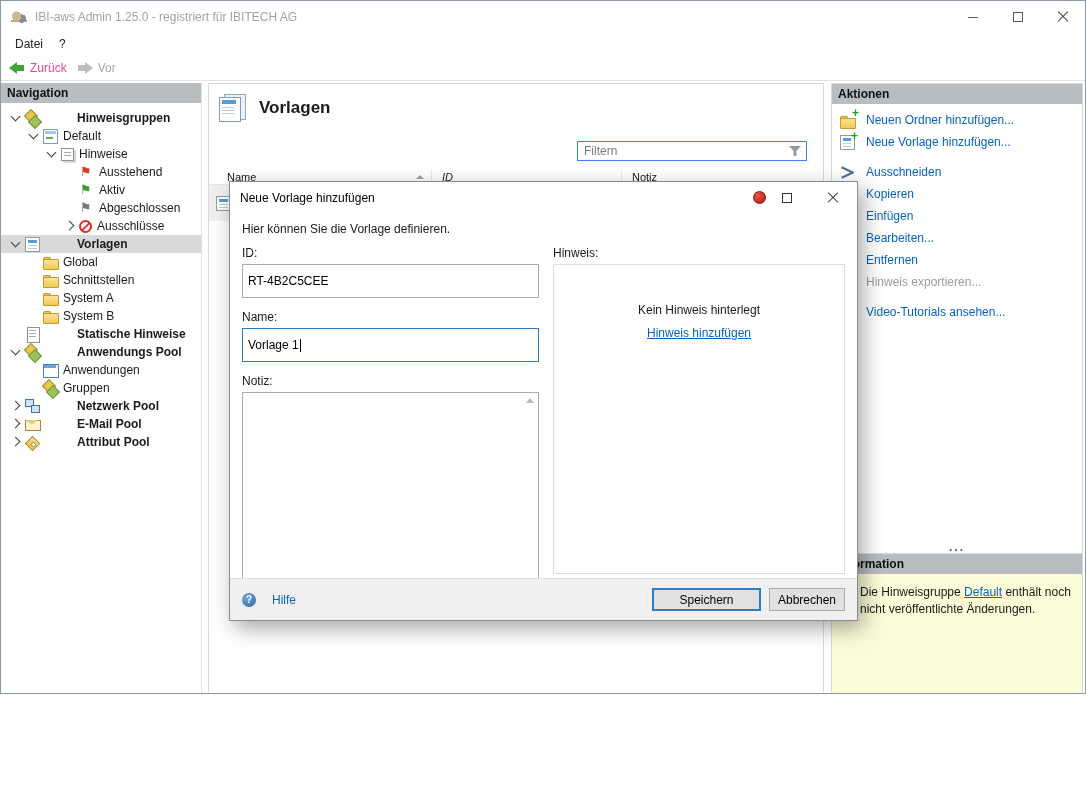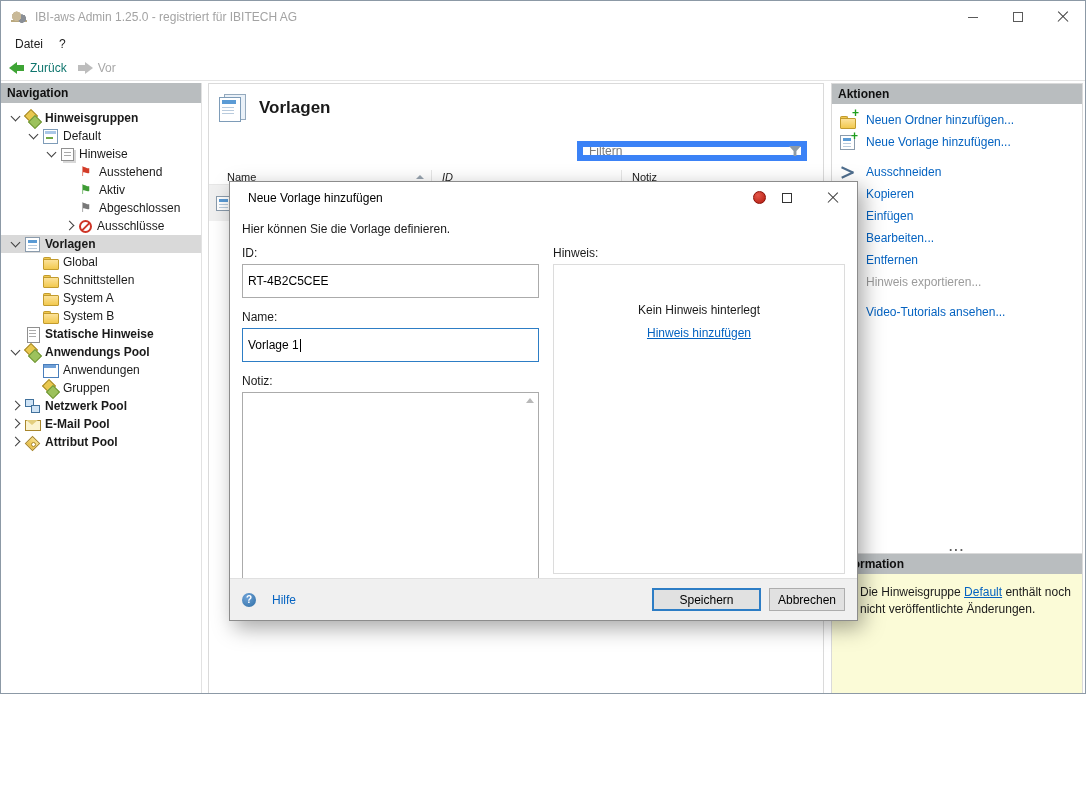--- a/index.html
+++ b/index.html
@@ -24,41 +24,41 @@
   .glyph-close { position:relative; width:12px; height:12px; }
   .glyph-close::before,.glyph-close::after { content:""; position:absolute; left:-1px; top:5px; width:14px; height:1.4px; background:#3A3A3A; }
   .glyph-close::before { transform:rotate(45deg); }
   .glyph-close::after  { transform:rotate(-45deg); }
 
   
   .menubar { position:absolute; top:32px; left:0; width:100%; height:22px; display:flex; align-items:center; gap:16px; padding-left:14px; color:#222; }
   .menu-item { cursor:default; }
   .toolbar { position:absolute; top:54px; left:0; width:100%; height:26px; display:flex; align-items:center; gap:10px; padding-left:8px; border-bottom:1px solid #E4E4E4; }
   .tool-btn { display:flex; align-items:center; gap:5px; }
-  .tool-label { color:#0f766e; }
+  .tool-label { color:#ec4899; }
   .tool-btn.disabled .tool-label { color:#A8A8A8; }
   .nav-arrow { position:relative; width:16px; height:12px; flex:none; }
   .nav-arrow.left::before  { content:""; position:absolute; left:0; top:0; border:6px solid transparent; border-left:none; border-right:8px solid #3EA435; }
   .nav-arrow.left::after   { content:""; position:absolute; left:8px; top:3px; width:7px; height:6px; background:#3EA435; }
   .nav-arrow.right::before { content:""; position:absolute; right:0; top:0; border:6px solid transparent; border-right:none; border-left:8px solid #BDBDBD; }
   .nav-arrow.right::after  { content:""; position:absolute; right:8px; top:3px; width:7px; height:6px; background:#BDBDBD; }
 
   
   .panel-header { height:20px; background:#B9BDBF; color:#101010; font-weight:bold; padding:3px 6px 0; }
   .nav-panel { position:absolute; left:0; top:82px; width:201px; height:697px; background:#fff; border-right:1px solid #E2E2E2; }
   .main-panel { position:absolute; left:207px; top:82px; width:616px; height:697px; background:#fff; border:1px solid #DADADA; }
   .actions-panel { position:absolute; left:830px; top:82px; width:252px; height:470px; background:#fff; border:1px solid #DADADA; border-bottom:none; }
   .info-panel { position:absolute; left:830px; top:552px; width:252px; height:227px; background:#fff; border:1px solid #DADADA; }
 
   
   .tree { padding-top:6px; }
   .tree-row { display:flex; align-items:center; height:18px; cursor:default; white-space:nowrap; }
   .tree-row.selected { background:#D9D9D9; }
   .lv0{padding-left:6px;} .lv1{padding-left:24px;} .lv2{padding-left:42px;} .lv3{padding-left:60px;}
-  .bold{font-weight:bold;}
+  .bold{font-weight:bold;margin-left:32px;}
   .chev { width:18px; height:18px; position:relative; flex:none; }
   .chev.down::before  { content:""; position:absolute; left:5px; top:4px; width:6px; height:6px; border-right:1.2px solid #3E3E3E; border-bottom:1.2px solid #3E3E3E; transform:rotate(45deg); }
   .chev.right::before { content:""; position:absolute; left:5px; top:5px; width:6px; height:6px; border-top:1.2px solid #3E3E3E; border-right:1.2px solid #3E3E3E; transform:rotate(45deg); }
 
   
   .icon { width:15px; height:15px; position:relative; flex:none; margin-right:5px; display:inline-block; }
   .icon-group::before { content:""; position:absolute; left:1px; top:0; width:8px; height:8px; background:#E9C84F; border:1px solid #A3872A; transform:rotate(45deg); }
   .icon-group::after  { content:""; position:absolute; left:5px; top:6px; width:8px; height:8px; background:#9CC25C; border:1px solid #6E9434; transform:rotate(45deg); }
   .icon-form { background:#FFF; border:1px solid #7E9CB8; }
   .icon-form::before { content:""; position:absolute; left:1px; top:1px; right:1px; height:3px; background:#A9C7E7; }
@@ -110,21 +110,21 @@
 
   
   .main-header { display:flex; align-items:center; gap:12px; padding:10px 0 0 10px; }
   .icon-xl { width:28px; height:27px; position:relative; flex:none; }
   .icon-xl::before { content:""; position:absolute; left:5px; top:0; width:20px; height:24px; background:#EAF1F8; border:1px solid #94A9BD; }
   .icon-xl::after  { content:""; position:absolute; left:0; top:3px; width:20px; height:23px; background:#FFF; border:1px solid #7E9CB8;
     background-image:linear-gradient(#5B9BD5,#5B9BD5), repeating-linear-gradient(#B9CBDD 0 1px, transparent 1px 3px);
     background-size:14px 4px, 12px 9px; background-position:2px 2px, 2px 9px; background-repeat:no-repeat; }
   .main-title { font-size:17px; font-weight:bold; color:#1A1A1A; }
   .filter-wrap { position:absolute; left:368px; top:57px; width:230px; height:20px; }
-  .filter-input { width:100%; height:100%; border:6px solid #3b82f6; padding:0 24px 0 6px; font:12px "Liberation Sans","DejaVu Sans",sans-serif; color:#333; outline:none; background:#fff; }
+  .filter-input { width:100%; height:100%; border:1px solid #3b82f6; padding:0 24px 0 6px; font:12px "Liberation Sans","DejaVu Sans",sans-serif; color:#333; outline:none; background:#fff; }
   .filter-input::placeholder { color:#7A7A7A; opacity:1; }
   .funnel { position:absolute; right:6px; top:5px; width:12px; height:10px; background:#8F9BA6; clip-path:polygon(0 0,100% 0,62% 50%,62% 100%,38% 100%,38% 50%); }
   .table-header { position:absolute; left:0; top:85px; right:0; height:16px; display:flex; align-items:center; color:#1A1A1A; font-size:11px; border-bottom:1px solid #E6E6E6; }
   .col { padding-left:10px; position:relative; height:100%; display:flex; align-items:center; }
   .col-name { width:223px; padding-left:18px; }
   .col-id { width:190px;font-style:italic; }
   .col-notiz { flex:1; }
   .col::after { content:""; position:absolute; right:0; top:1px; bottom:1px; width:1px; background:#E6E6E6; }
   .col-notiz::after { display:none; }
   .sort-arrow { margin-left:auto; margin-right:8px; width:0; height:0; border-left:4px solid transparent; border-right:4px solid transparent; border-bottom:4px solid #98A4B0; }
@@ -143,21 +143,21 @@
   .info-body { position:absolute; top:20px; bottom:0; left:0; right:0; background:#FBFBD7; padding:10px 8px 0 28px; line-height:17px; color:#1A1A1A; }
 
   
   .statusbar { position:absolute; left:0; top:781px; width:100%; height:21px; background:#F0F0F0; border-top:1px solid #D9D9D9; display:flex; align-items:center; padding-left:8px; color:#2A2A2A; }
   .size-grip { position:absolute; right:4px; bottom:4px; width:12px; height:12px; }
   .size-grip::before { content:""; position:absolute; left:0; bottom:0; width:2px; height:2px; background:#9A9A9A;
     box-shadow:4px 0 #9A9A9A, 8px 0 #9A9A9A, 8px -4px #9A9A9A, 8px -8px #9A9A9A, 4px -4px #9A9A9A; }
 
   
   .dialog { position:absolute; left:228px; top:180px; width:629px; height:440px; background:#fff; border:1px solid #8C8C8C; box-shadow:5px 7px 20px rgba(0,0,0,.35); z-index:40; }
-  .dlg-titlebar { height:31px; display:flex; align-items:center; padding-left:18px; position:relative; }
+  .dlg-titlebar { height:31px; display:flex; align-items:center; padding-left:10px; position:relative; }
   .dlg-title { color:#000; }
   .dlg-controls { position:absolute; right:16px; top:0; height:31px; display:flex; align-items:center; }
   .glyph-red { width:13px; height:13px; border-radius:50%; background:radial-gradient(circle at 35% 30%, #E4574A, #B21A0E); border:1px solid #8A0F06; }
   .dlg-btn { width:16px; height:16px; display:flex; align-items:center; justify-content:center; margin-left:13px; }
   .dlg-btn .glyph-max { border-color:#333; }
   .dlg-btn.close { margin-left:30px; }
   .dlg-body { height:366px; padding:9px 12px 0; position:relative; }
   .dlg-desc { color:#1A1A1A; }
   .dlg-columns { display:flex; gap:14px; margin-top:10px; }
   .dlg-left { width:297px; }

